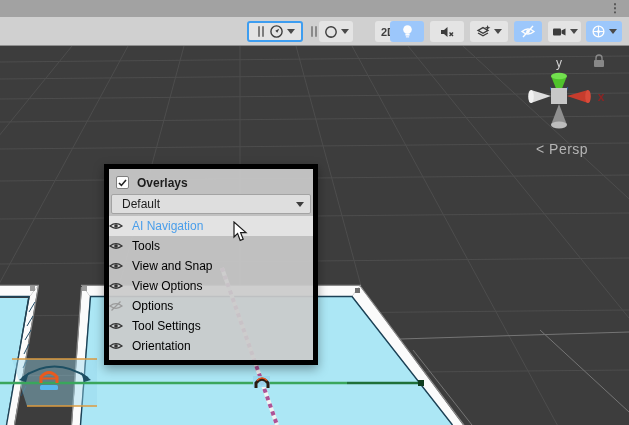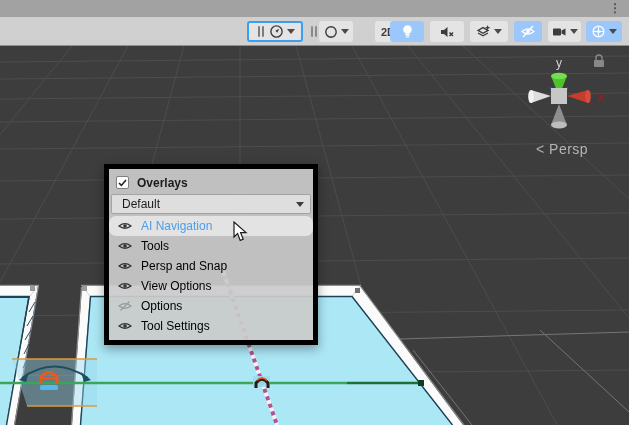--- a/index.html
+++ b/index.html
@@ -35,21 +35,21 @@
   }
   .om-header{display:flex;align-items:center;height:21px;padding:0 7px;}
   .om-checkbox{width:13px;height:13px;background:#fdfdfd;border:1px solid #7f7f7f;border-radius:2px;display:flex;align-items:center;justify-content:center;box-sizing:border-box;}
   .om-title{margin-left:8px;font-size:12px;font-weight:bold;color:#1c1c1c;}
   .om-dropdown{
     margin:1px 2px 2px 2px;height:18px;background:#dedede;border:1px solid #a3a3a3;border-radius:2px;
     display:flex;align-items:center;position:relative;padding-left:10px;
   }
   .om-dropdown .label{font-size:12px;color:#1c1c1c;}
   .om-dropdown .dd-arrow{position:absolute;right:6px;border-top-color:#3d3d3d;}
-  .om-item{display:flex;align-items:center;height:20px;padding-left:9px;border-radius:7px;}
+  .om-item{display:flex;align-items:center;height:20px;padding-left:0;}
   .om-item .label{margin-left:9px;font-size:12px;color:#000000;}
   .om-item.active{background:rgba(229,229,229,0.95);}
   .om-item.active .label{color:#4a9eea;}
   
   #gizmo{position:absolute;left:518px;top:49px;z-index:3;}
   #gizmo text{font-family:"Liberation Sans",sans-serif;}
   .persp-label{position:absolute;left:536px;top:141px;z-index:3;font-size:14px;color:#b4b4b4;letter-spacing:0.5px;}
   
   #cursor{position:absolute;left:233px;top:221px;z-index:10;pointer-events:none;}
 </style>
@@ -319,21 +319,21 @@
         <path d="M1,5 Q7,0.4 13,5 Q7,9.6 1,5 Z" fill="none" stroke="#333" stroke-width="1.2"></path>
         <circle cx="7" cy="5" r="1.8" fill="#333"></circle>
       </svg>
       <span class="label">Tools</span>
     </div>
     <div class="om-item">
       <svg width="14" height="10" viewBox="0 0 14 10">
         <path d="M1,5 Q7,0.4 13,5 Q7,9.6 1,5 Z" fill="none" stroke="#333" stroke-width="1.2"></path>
         <circle cx="7" cy="5" r="1.8" fill="#333"></circle>
       </svg>
-      <span class="label">Persp and Snap</span>
+      <span class="label">View and Snap</span>
     </div>
     <div class="om-item">
       <svg width="14" height="10" viewBox="0 0 14 10">
         <path d="M1,5 Q7,0.4 13,5 Q7,9.6 1,5 Z" fill="none" stroke="#333" stroke-width="1.2"></path>
         <circle cx="7" cy="5" r="1.8" fill="#333"></circle>
       </svg>
       <span class="label">View Options</span>
     </div>
     <div class="om-item">
       <svg width="14" height="10" viewBox="0 0 14 10">
@@ -341,20 +341,27 @@
         <line x1="2.5" y1="9.5" x2="11.5" y2="0.5" stroke="#9b9b9b" stroke-width="1.2"></line>
       </svg>
       <span class="label">Options</span>
     </div>
     <div class="om-item">
       <svg width="14" height="10" viewBox="0 0 14 10">
         <path d="M1,5 Q7,0.4 13,5 Q7,9.6 1,5 Z" fill="none" stroke="#333" stroke-width="1.2"></path>
         <circle cx="7" cy="5" r="1.8" fill="#333"></circle>
       </svg>
       <span class="label">Tool Settings</span>
+    </div>
+    <div class="om-item">
+      <svg width="14" height="10" viewBox="0 0 14 10">
+        <path d="M1,5 Q7,0.4 13,5 Q7,9.6 1,5 Z" fill="none" stroke="#333" stroke-width="1.2"></path>
+        <circle cx="7" cy="5" r="1.8" fill="#333"></circle>
+      </svg>
+      <span class="label">Orientation</span>
     </div>
   </div>
 
   <svg id="cursor" width="16" height="21" viewBox="0 0 16 21">
     <polygon points="1,1 1,16 4.6,12.6 7.2,19.4 10.2,18.2 7.6,11.6 13,11.6" fill="#ffffff" stroke="#1a1a1a" stroke-width="1.2"></polygon>
   </svg>
 
 </div>
 
 </body></html>

